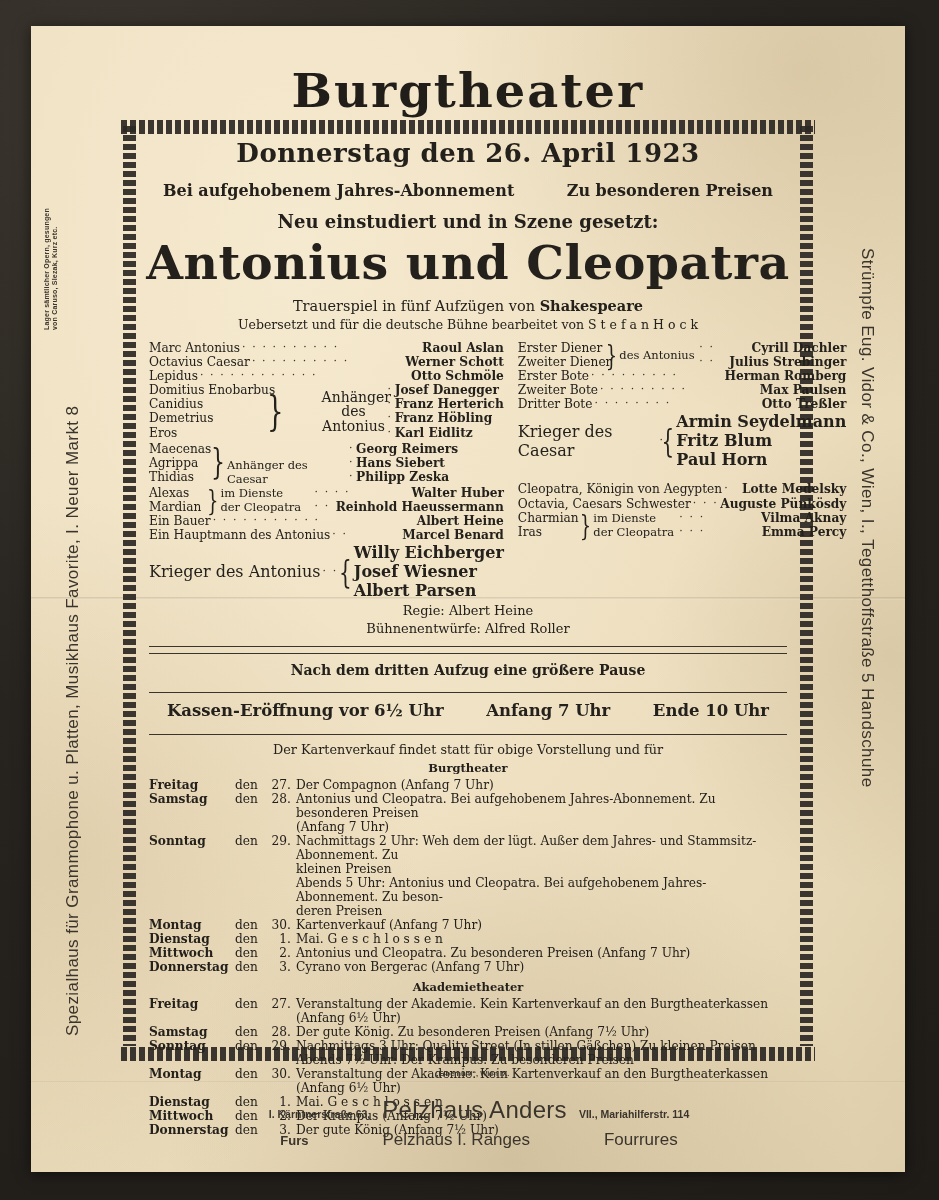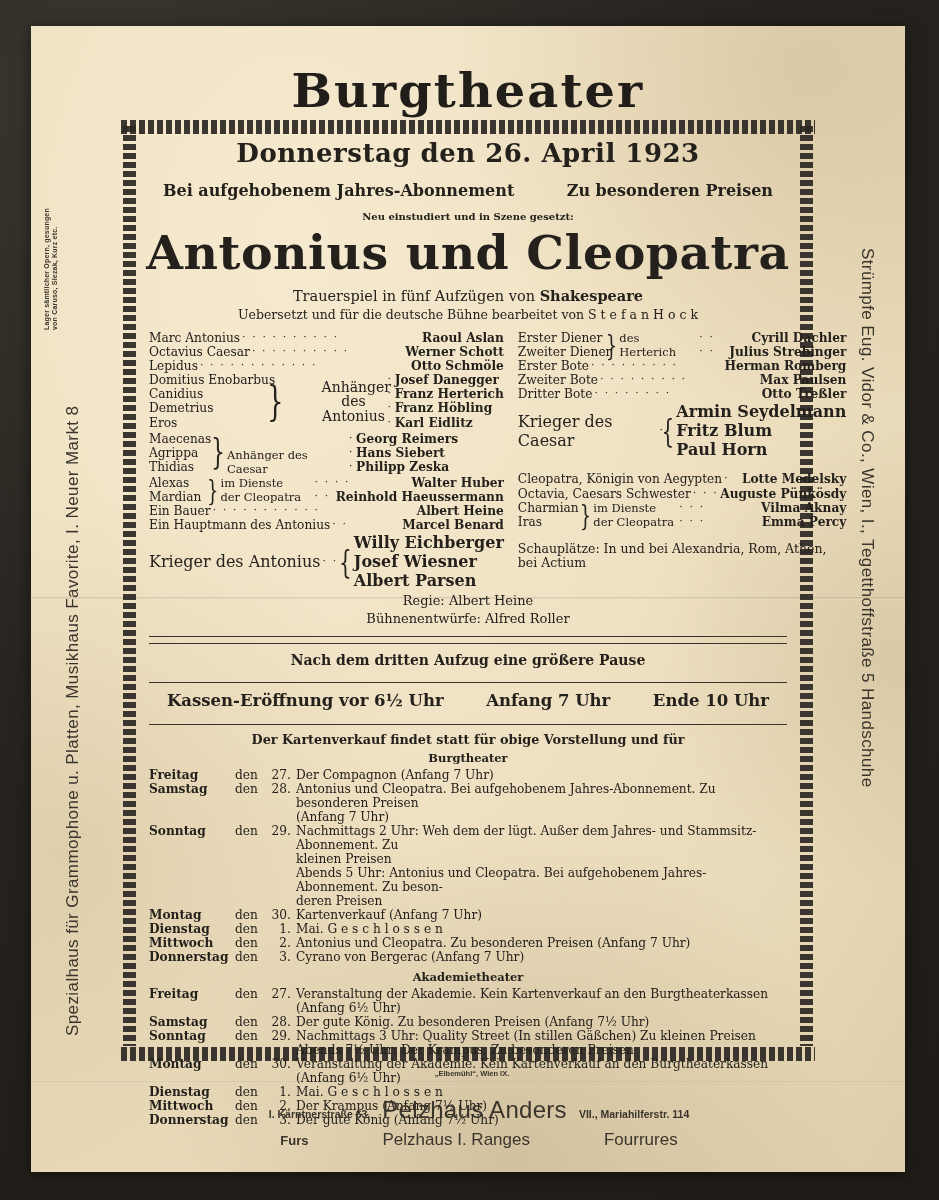--- a/index.html
+++ b/index.html
@@ -81,21 +81,21 @@
   .side-right .vmain{
     left:36px;top:222px;transform:rotate(90deg);
     font-size:17px;letter-spacing:.4px;
   }
 
   
   .content{position:absolute;left:118px;right:118px;top:108px;text-align:center;}
   .dateline{font-family:"DejaVu Serif", serif;font-weight:bold;font-size:26px;margin-top:4px;letter-spacing:.5px;}
   .noterow{display:flex;justify-content:space-between;margin-top:13px;padding:0 14px;
     font-family:"DejaVu Serif", serif;font-weight:bold;font-size:16px;}
-  .restudied{font-family:"DejaVu Serif", serif;font-weight:bold;font-size:10px;margin-top:11px;}
+  .restudied{font-family:"DejaVu Serif", serif;font-weight:bold;font-size:18px;margin-top:11px;}
   .playtitle{font-family:"DejaVu Serif", serif;font-weight:bold;font-size:46px;
     letter-spacing:.5px;margin-top:4px;transform:scaleX(1.03);}
   .genre{font-family:"DejaVu Serif", serif;font-size:14.5px;margin-top:7px;}
   .genre b{font-weight:bold;}
   .translator{font-family:"DejaVu Serif", serif;font-size:12.5px;margin-top:3px;}
 
   
   .cast{display:flex;margin-top:9px;text-align:left;font-family:"DejaVu Serif", serif;}
   .cast-col{flex:1;}
   .cast-col.right{padding-left:14px;}
@@ -111,21 +111,21 @@
   .creditline{font-family:"DejaVu Serif", serif;font-size:13px;margin-top:3px;}
   .places{font-family:"DejaVu Serif", serif;font-size:12.5px;line-height:14.5px;margin-top:13px;text-align:left;}
 
   
   .rule{border-top:1.4px solid #3a352c;margin:6px 0 0 0;}
   .notice{font-family:"DejaVu Serif", serif;font-weight:bold;font-size:12.5px;
     padding:5px 0 5px 0;}
   .notice.wide{letter-spacing:-.1px;}
   .timesrow{display:flex;justify-content:space-between;font-family:"DejaVu Serif", serif;
     font-weight:bold;font-size:16.5px;padding:8px 18px 8px 18px;}
-  .salesline{font-family:"DejaVu Serif", serif;font-weight:bold;font-size:12.8px;padding:7px 0 2px;}
+  .salesline{font-family:"DejaVu Serif", serif;font-weight:normal;font-size:12.8px;padding:7px 0 2px;}
   .housename{font-family:"DejaVu Serif", serif;font-weight:bold;font-size:11.5px;padding:2px 0 3px;}
 
   
   .sched{text-align:left;font-family:"DejaVu Serif", serif;font-size:12.2px;line-height:14px;}
   .srow{display:flex;align-items:flex-start;}
   .sday{width:86px;font-weight:bold;flex:none;}
   .sden{width:30px;flex:none;}
   .snum{width:26px;flex:none;text-align:right;padding-right:5px;}
   .sdesc{flex:1;}
   .sdesc .cont{display:block;}
@@ -338,21 +338,21 @@
           <div style="width:88px;">
             <div class="crow">
                 <span class="role">Erster Diener</span>
               </div>
             <div class="crow">
                 <span class="role">Zweiter Diener</span>
               </div>
           </div>
           <span class="bigbrace" style="font-size:18px;">}</span>
           <div style="width:78px;font-size:11.5px;display:flex;align-items:center;">
-            <span>des Herterich</span>
+            <span>des Antonius</span>
           </div>
           <div style="flex:1;">
             <div class="crow">
                 <span class="lead">· ·</span>
                 <span class="actor">Cyrill Dachler</span>
               </div>
             <div class="crow">
                 <span class="lead">· ·</span>
                 <span class="actor">Julius Strebinger</span>
               </div>
@@ -419,21 +419,20 @@
                   <span class="actor">Vilma Aknay</span>
                 </div>
               <div class="crow">
                   <span class="lead">· · ·</span>
                   <span class="actor">Emma Percy</span>
                 </div>
             </div>
           </div>
         </div>
 
-        <div class="places">Schauplätze: In und bei Alexandria, Rom, Athen, bei Actium</div>
       </div>
     </div>
 
     <div class="creditline" style="">Regie: Albert Heine</div>
     <div class="creditline">Bühnenentwürfe: Alfred Roller</div>
 
     <div class="rule" style="margin-top:10px;"></div>
     <div class="rule"></div>
     <div class="notice" style="font-size:14px;padding:8px 0;">Nach dem dritten Aufzug eine größere Pause</div>
     <div class="rule"></div>

